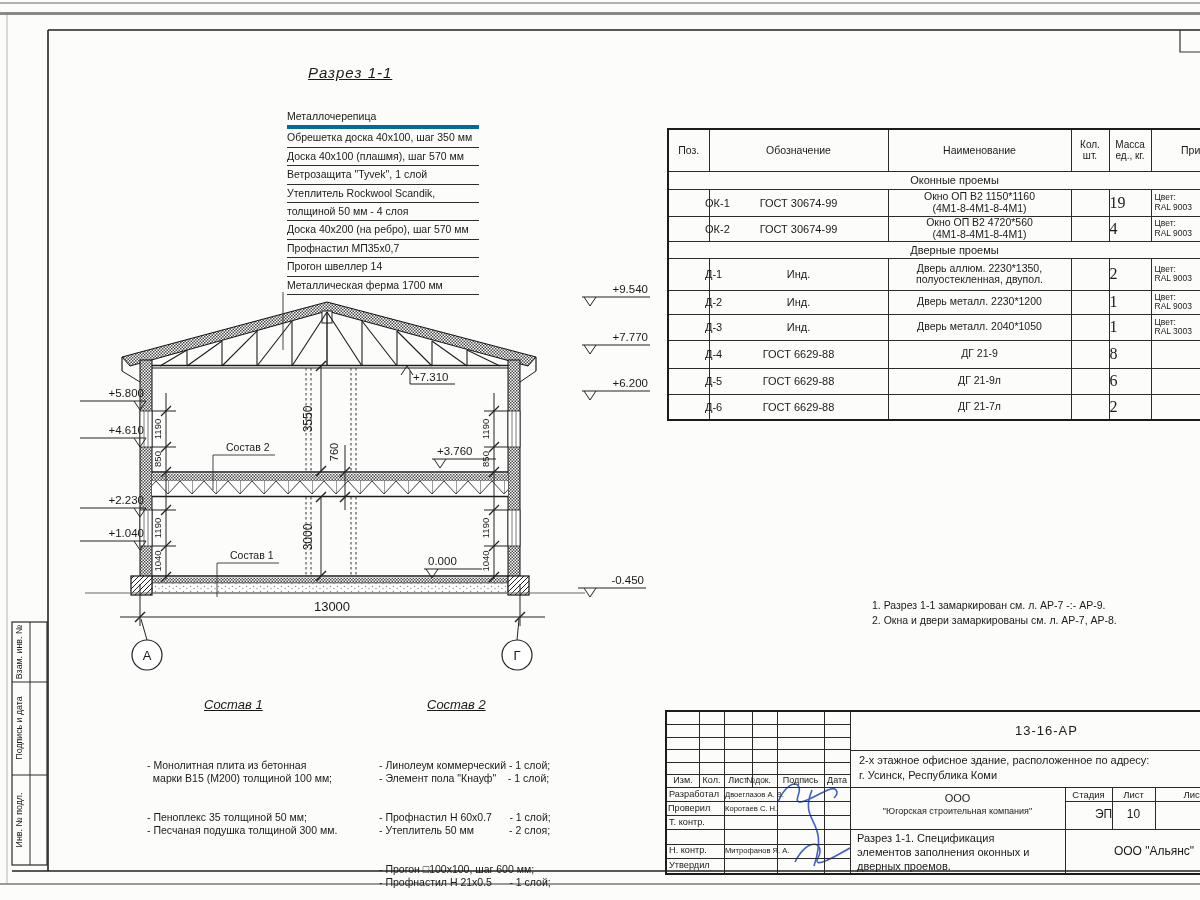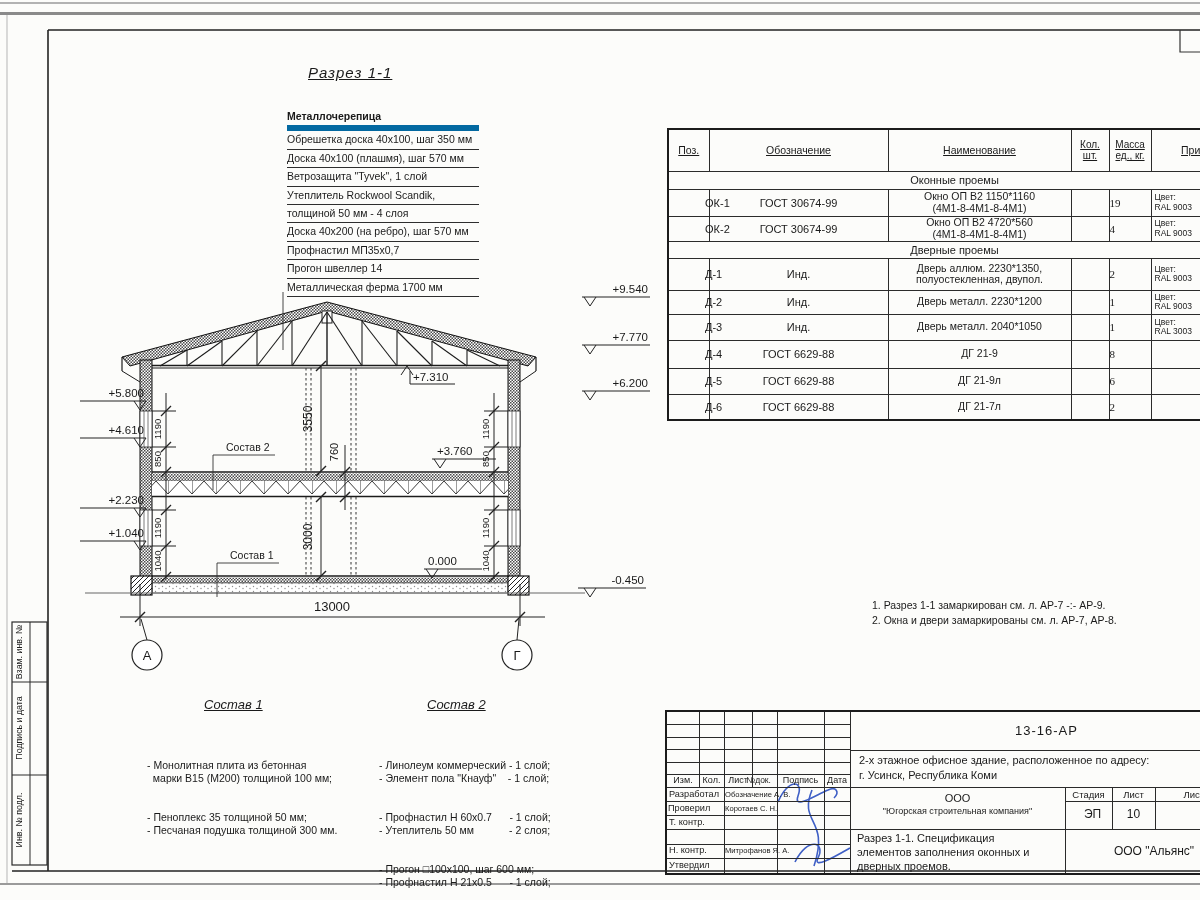--- a/index.html
+++ b/index.html
@@ -11,32 +11,32 @@
   svg text{font-family:"Liberation Sans",sans-serif;fill:#1a1a1a;}
   svg .elev{font-size:11.5px;}
   svg .dimtxt{font-size:12px;}
   svg .dimsm{font-size:9.5px;}
   svg .axis{font-size:13px;}
   svg .lbl{font-size:10.5px;}
   svg .strip{font-size:8.8px;}
   
   #rooflist{left:287px;top:108px;width:192px;font-size:10.5px;}
   #rooflist div{height:17.4px;line-height:16px;border-bottom:1px solid #2e2e2e;white-space:nowrap;overflow:visible;}
-  #rooflist div:first-child{border-bottom:6px solid #0369a1;font-weight:bold;}
+  #rooflist div:first-child{border-bottom:4px solid #0369a1;}
   
   #spec{left:667px;top:128px;border-collapse:collapse;table-layout:fixed;width:573px;}
   #spec td,#spec th{border:1px solid #2b2b2b;padding:0;vertical-align:middle;font-weight:normal;}
   #spec{border:2px solid #1c1c1c;}
-  #spec th{font-size:10.5px;text-decoration:underline;}
+  #spec th{font-size:10.5px;}
   #spec .hdr2 span{display:block;font-size:10px;line-height:11px;}
   #spec .pos{text-align:center;font-size:11px;padding-left:36px;}
   #spec .desig{text-align:center;font-size:11px;}
   #spec .nm{text-align:center;font-size:10.5px;}
   #spec .nm span{display:block;line-height:11.5px;}
-  #spec .qty{text-align:center;font-family:"Liberation Serif",serif;font-size:11px;padding-left:38px;}
+  #spec .qty{text-align:center;font-family:"Liberation Serif",serif;font-size:16px;padding-left:38px;}
   #spec .note{font-size:8.5px;padding-left:3px;}
   #spec .note span{display:block;line-height:9.5px;white-space:nowrap;overflow:hidden;}
   #spec .sect{text-align:center;font-size:11px;}
   
   .slist{font-size:10.5px;line-height:13px;white-space:pre;}
   
   #notes{left:872px;top:598px;font-size:10.5px;line-height:15px;}
   
   #tblock{left:665px;top:710px;width:576px;height:161px;border:2px solid #1c1c1c;box-sizing:content-box;}
   #tblock .vl{position:absolute;width:1px;background:#2a2a2a;}
@@ -501,37 +501,37 @@
     <i class="hl" style="left:183px;top:38px;width:393px"></i>
 
     <div class="tx" style="left:0;top:63px;width:32px;text-align:center;font-size:9px">Изм.</div>
     <div class="tx" style="left:32px;top:63px;width:25px;text-align:center;font-size:9px">Кол.</div>
     <div class="tx" style="left:57px;top:63px;width:28px;text-align:center;font-size:9px">Лист</div>
     <div class="tx" style="left:79px;top:63px;width:25px;text-align:center;font-size:8.5px">№док.</div>
     <div class="tx" style="left:110px;top:63px;width:47px;text-align:center;font-size:9px">Подпись</div>
     <div class="tx" style="left:157px;top:63px;width:26px;text-align:center;font-size:9px">Дата</div>
 
     <div class="tx" style="left:2px;top:77px;font-size:9.2px">Разработал</div>
-    <div class="tx" style="left:58px;top:78px;font-size:7.6px">Обозначение А. В.</div>
+    <div class="tx" style="left:58px;top:78px;font-size:7.6px">Двоеглазов А. В.</div>
     <div class="tx" style="left:1px;top:91px;font-size:9.2px">Проверил</div>
     <div class="tx" style="left:58px;top:92px;font-size:7.6px">Коротаев С. Н.</div>
     <div class="tx" style="left:2px;top:105px;font-size:9.2px">Т. контр.</div>
     <div class="tx" style="left:2px;top:133px;font-size:9.2px">Н. контр.</div>
     <div class="tx" style="left:58px;top:134px;font-size:7.6px">Митрофанов Я. А.</div>
     <div class="tx" style="left:2px;top:148px;font-size:9.2px">Утвердил</div>
 
     <div class="tx" style="left:183px;top:11px;width:393px;text-align:center;font-size:13px;letter-spacing:1px">13-16-АР</div>
     <div class="tx" style="left:192px;top:42px;font-size:11px">2-х этажное офисное здание, расположенное по адресу:</div>
     <div class="tx" style="left:192px;top:57px;font-size:11px">г. Усинск, Республика Коми</div>
     <div class="tx" style="left:183px;top:80px;width:215px;text-align:center;font-size:11px">ООО</div>
     <div class="tx" style="left:183px;top:94px;width:215px;text-align:center;font-size:9px">"Югорская строительная компания"</div>
     <div class="tx" style="left:398px;top:77px;width:47px;text-align:center;font-size:9.5px">Стадия</div>
     <div class="tx" style="left:445px;top:77px;width:43px;text-align:center;font-size:9.5px">Лист</div>
     <div class="tx" style="left:488px;top:77px;width:88px;text-align:center;font-size:9.5px">Листов</div>
-    <div class="tx" style="left:402px;top:95px;width:47px;text-align:center;font-size:12px">ЭП</div>
+    <div class="tx" style="left:413px;top:95px;width:47px;text-align:center;font-size:12px">ЭП</div>
     <div class="tx" style="left:445px;top:95px;width:43px;text-align:center;font-size:12px">10</div>
     <div class="tx" style="left:190px;top:120px;font-size:11px">Разрез 1-1. Спецификация</div>
     <div class="tx" style="left:190px;top:134px;font-size:11px">элементов заполнения оконных и</div>
     <div class="tx" style="left:190px;top:148px;font-size:11px">дверных проемов.</div>
     <div class="tx" style="left:398px;top:132px;width:178px;text-align:center;font-size:12px">ООО "Альянс"</div>
   </div>
 
 </div>
 
 </body></html>

